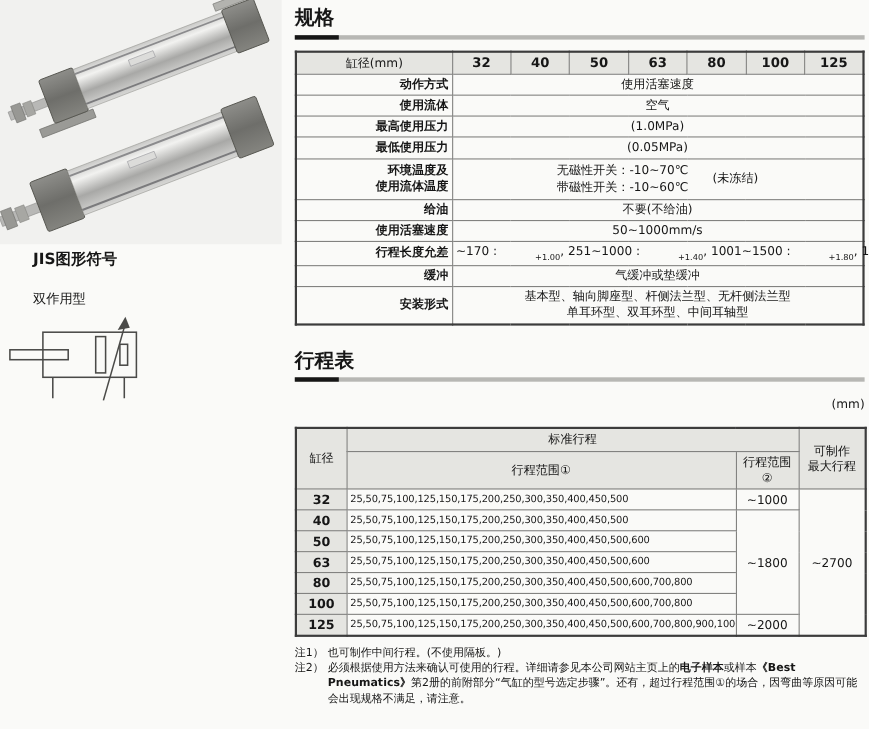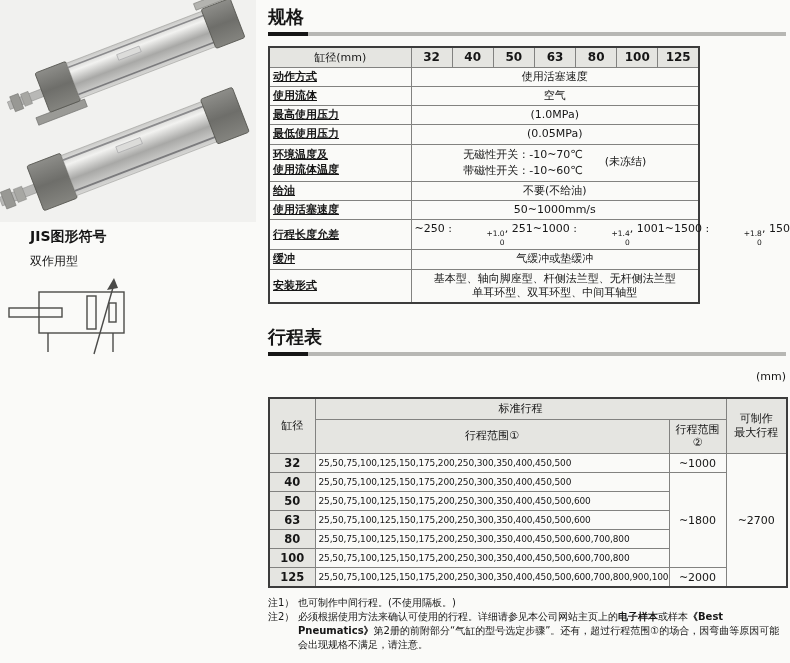--- a/index.html
+++ b/index.html
@@ -6,38 +6,38 @@
   body{
     width:790px;height:663px;position:relative;overflow:hidden;
     background:#fafaf8;color:#161616;
     font-family:"DejaVu Sans","Liberation Sans",sans-serif;
   }
   
   .left-panel{position:absolute;left:0;top:0;width:262px;}
   .photo{width:256px;height:222px;background:#f1f1ef;}
   .jis-block{margin:6px 0 0 30px;}
   .jis-title{font-size:14px;font-weight:bold;line-height:1.2;}
-  .jis-sub{font-size:12px;margin-top:8px;}
+  .jis-sub{font-size:12px;margin-top:18px;}
   .jis-symbol{margin:4px 0 0 6px;}
   
   .right-panel{position:absolute;left:268px;top:6px;width:518px;}
   .sec-title{font-size:18px;font-weight:bold;line-height:1.25;}
   .sec-rule{height:4px;background:#b7b7b4;position:relative;margin-top:3px;}
   .sec-rule::before{content:"";position:absolute;left:0;top:0;width:40px;height:4px;background:#161616;}
   
-  table.spec{border-collapse:collapse;width:432px;margin-top:10px;border:2px solid #3c3c3c;table-layout:fixed;font-size:11px;}
+  table.spec{border-collapse:collapse;width:518px;margin-top:10px;border:2px solid #3c3c3c;table-layout:fixed;font-size:11px;}
   .spec th,.spec td{border:1px solid #828280;padding:2px 3px;vertical-align:middle;}
   .hdr{background:#e5e5e1;text-align:center;font-weight:normal;}
   .hdr-num{background:#e5e5e1;text-align:center;font-weight:bold;font-size:12px;}
-  .lbl-cell{font-weight:bold;text-align:left;padding-left:6px;white-space:pre-line;line-height:1.3;text-decoration:underline;}
+  .lbl-cell{font-weight:bold;text-align:right;padding-left:6px;white-space:pre-line;line-height:1.3;}
   .val{text-align:center;line-height:1.3;}
   .temp-wrap{display:inline-flex;align-items:center;gap:22px;justify-content:center;}
   .temp-lines{display:inline-flex;flex-direction:column;text-align:left;line-height:1.45;}
   .tol-seg{white-space:nowrap;}
-  .tol-stack{display:inline-flex;flex-direction:column;font-size:7.5px;line-height:1.15;vertical-align:-4px;text-align:right;margin-left:31px;}
+  .tol-stack{display:inline-flex;font-size:7.5px;line-height:1.15;vertical-align:-4px;text-align:center;margin-left:31px;}
   
   .unit-row{display:flex;justify-content:flex-end;font-size:11px;margin:14px 0 14px 0;}
   table.stroke{border-collapse:collapse;width:518px;border:2px solid #3c3c3c;table-layout:fixed;font-size:10px;}
   .stroke th,.stroke td{border:1px solid #828280;padding:2px 3px;vertical-align:middle;}
   .stroke th{background:#e5e5e1;font-weight:normal;text-align:center;font-size:11px;white-space:pre-line;line-height:1.25;padding:3px 2px;}
   .bore-cell{background:#e5e5e1;font-weight:bold;text-align:center;font-size:11.5px;}
   .strokes-cell{text-align:left;padding:3px 4px;font-size:9px;letter-spacing:-0.15px;white-space:nowrap;overflow:hidden;}
   .range-cell,.max-cell{text-align:center;font-size:11px;}
   
   .notes{margin-top:8px;font-size:10px;line-height:1.4;}
@@ -169,21 +169,21 @@
         <tr>
           <td class="lbl-cell">给油</td>
           <td class="val" colspan="7">不要(不给油)</td>
         </tr>
         <tr>
           <td class="lbl-cell">使用活塞速度</td>
           <td class="val" colspan="7">50~1000mm/s</td>
         </tr>
         <tr>
           <td class="lbl-cell">行程长度允差</td>
-          <td class="val" colspan="7"><span class="tol-seg"><span>~250 : </span><span class="tol-stack">
+          <td class="val" colspan="7"><span class="tol-seg"><span>~170 : </span><span class="tol-stack">
                 <span>+1.0</span>
                 <span>0</span>
               </span></span><span class="tol-seg"><span>, 251~1000 : </span><span class="tol-stack">
                 <span>+1.4</span>
                 <span>0</span>
               </span></span><span class="tol-seg"><span>, 1001~1500 : </span><span class="tol-stack">
                 <span>+1.8</span>
                 <span>0</span>
               </span></span><span class="tol-seg"><span>, 1501~2000 : </span><span class="tol-stack">
                 <span>+2.2</span>

